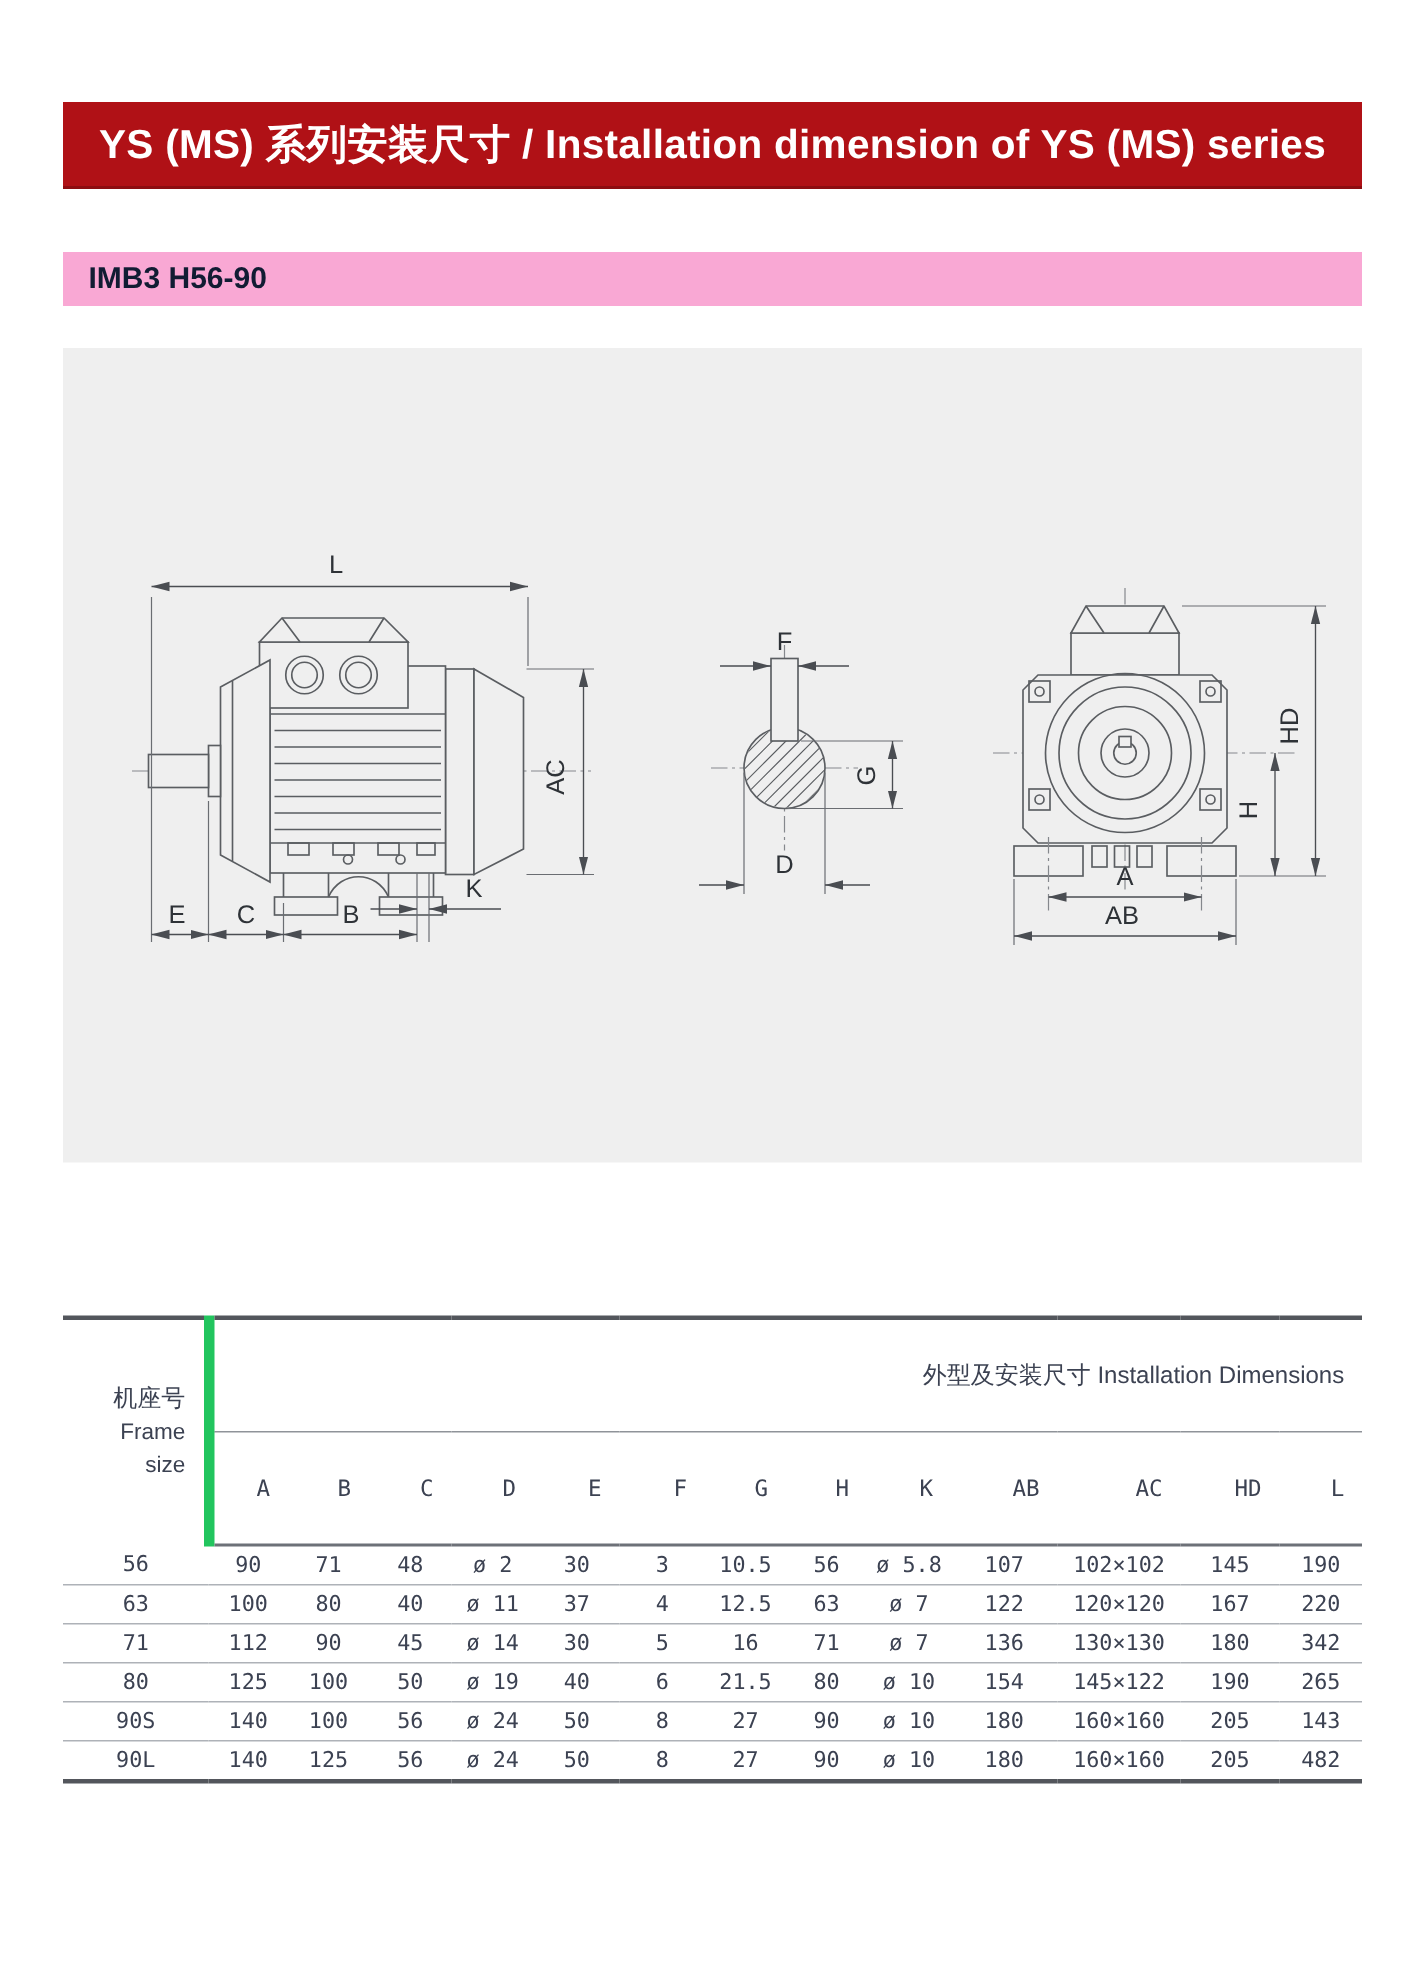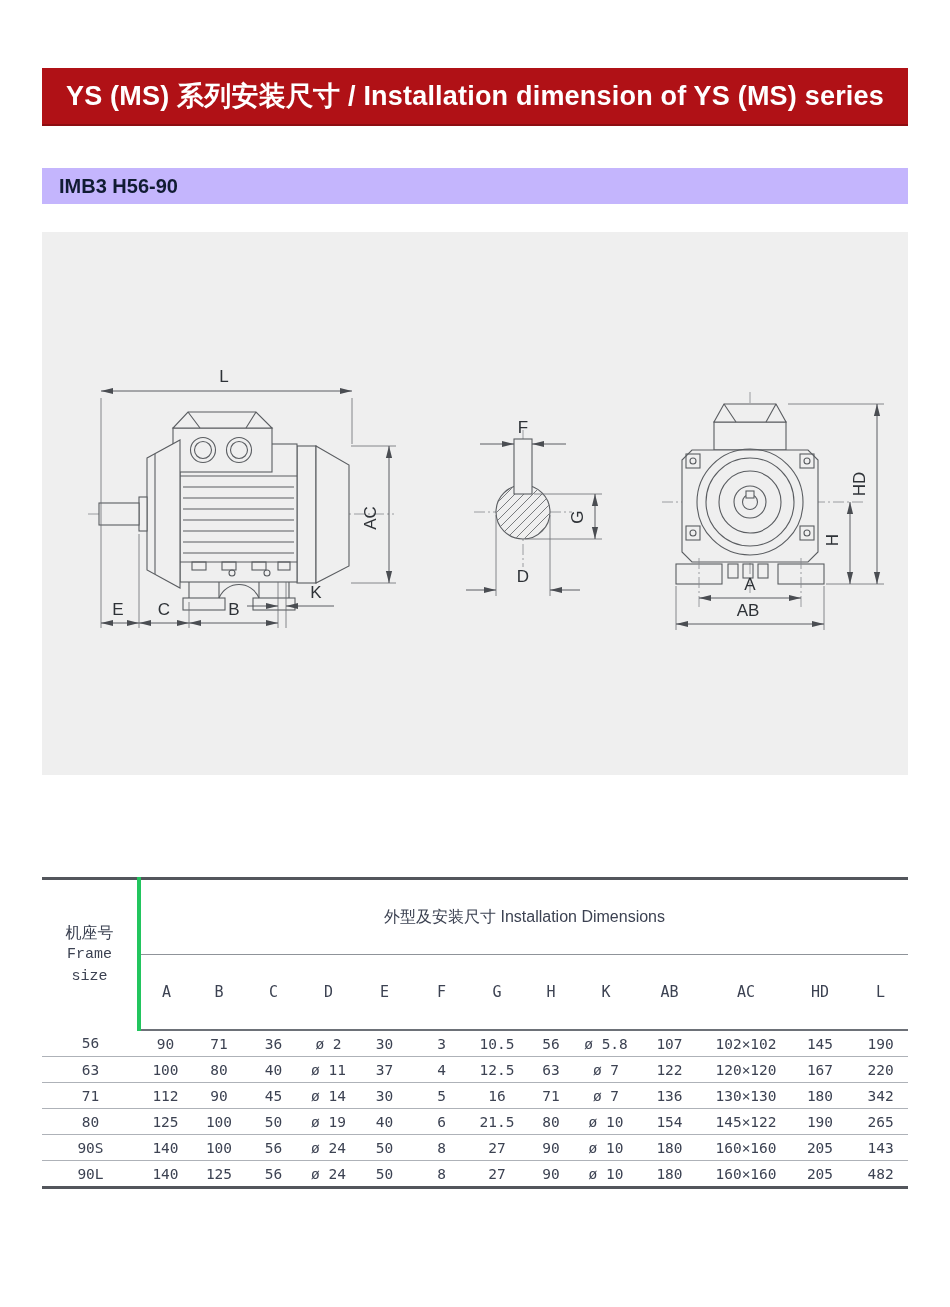--- a/index.html
+++ b/index.html
@@ -6,45 +6,45 @@
   body{
     width:950px;height:1307px;background:#ffffff;
     font-family:"Liberation Sans",sans-serif;position:relative;overflow:hidden;
   }
   .banner{
     margin:68px 42px 0;height:58px;background:#b01116;border-bottom:2px solid #8d0d11;
     color:#ffffff;text-align:center;line-height:57px;font-size:27px;font-weight:bold;
     letter-spacing:0.2px;box-sizing:border-box;
   }
   .subbar{
-    margin:42px 42px 0;height:36px;background:#c4b5fd;
+    margin:42px 42px 0;height:36px;background:#f9a8d4;
     color:#111c33;font-weight:bold;font-size:20px;line-height:36px;
     padding-left:17px;box-sizing:border-box;
   }
   .drawing{
     margin:28px 42px 0;width:866px;height:543px;background:#efefef;
   }
   svg text.dimlbl{
     font-family:"Liberation Sans",sans-serif;font-size:17px;fill:#2e3237;
   }
   svg .geo{stroke:#5a5d61;stroke-width:1.1;fill:none;}
   svg .geofill{stroke:#5a5d61;stroke-width:1.1;fill:#efefef;}
   svg .dim{stroke:#4a4d52;stroke-width:0.9;fill:none;}
   svg .ext{stroke:#6a6d72;stroke-width:0.8;fill:none;}
   svg .cl{stroke:#85888d;stroke-width:0.8;fill:none;stroke-dasharray:11 3 2 3;}
   svg .hatch{stroke:#5a5d61;stroke-width:0.8;}
   table.dims{
     margin:102px 42px 0;width:866px;border-collapse:collapse;table-layout:fixed;
     border-top:3px solid #53565c;border-bottom:3px solid #53565c;
     color:#3c4252;
   }
-  table.dims th{font-weight:normal;padding:12px;}
-  th.framecol{border-right:4px solid #22c55e;vertical-align:middle;}
+  table.dims th{font-weight:normal;padding:12px;text-align:right;}
+  th.framecol{border-right:7px solid #22c55e;vertical-align:middle;}
   th.framecol .zh{font-size:16px;line-height:22px;}
-  th.framecol .en{font-family:Liberation Mono, monospace;font-size:15px;line-height:22px;}
+  th.framecol .en{font-family:Liberation Sans, sans-serif;font-size:15px;line-height:22px;}
   tr.grouprow th.group{height:50px;border-bottom:1px solid #8f9399;font-size:16px;}
   tr.colrow th{height:50px;font-family:"DejaVu Sans Mono",monospace;font-size:15px;border-bottom:2px solid #6d7178;}
   tbody td{
     height:25px;text-align:center;font-family:"DejaVu Sans Mono",monospace;
     font-size:14.5px;border-bottom:1px solid #aeb2b8;padding:0;
   }
   tbody tr:last-child td{border-bottom:none;}
 </style>
 </head>
 <body>
@@ -238,21 +238,21 @@
           <th>AC</th>
           <th>HD</th>
           <th>L</th>
         </tr>
     </thead>
     <tbody id="tbody">
         <tr>
           <td>56</td>
           <td>90</td>
           <td>71</td>
-          <td>36</td>
+          <td>48</td>
           <td>ø 2</td>
           <td>30</td>
           <td>3</td>
           <td>10.5</td>
           <td>56</td>
           <td>ø 5.8</td>
           <td>107</td>
           <td>102×102</td>
           <td>145</td>
           <td>190</td>

